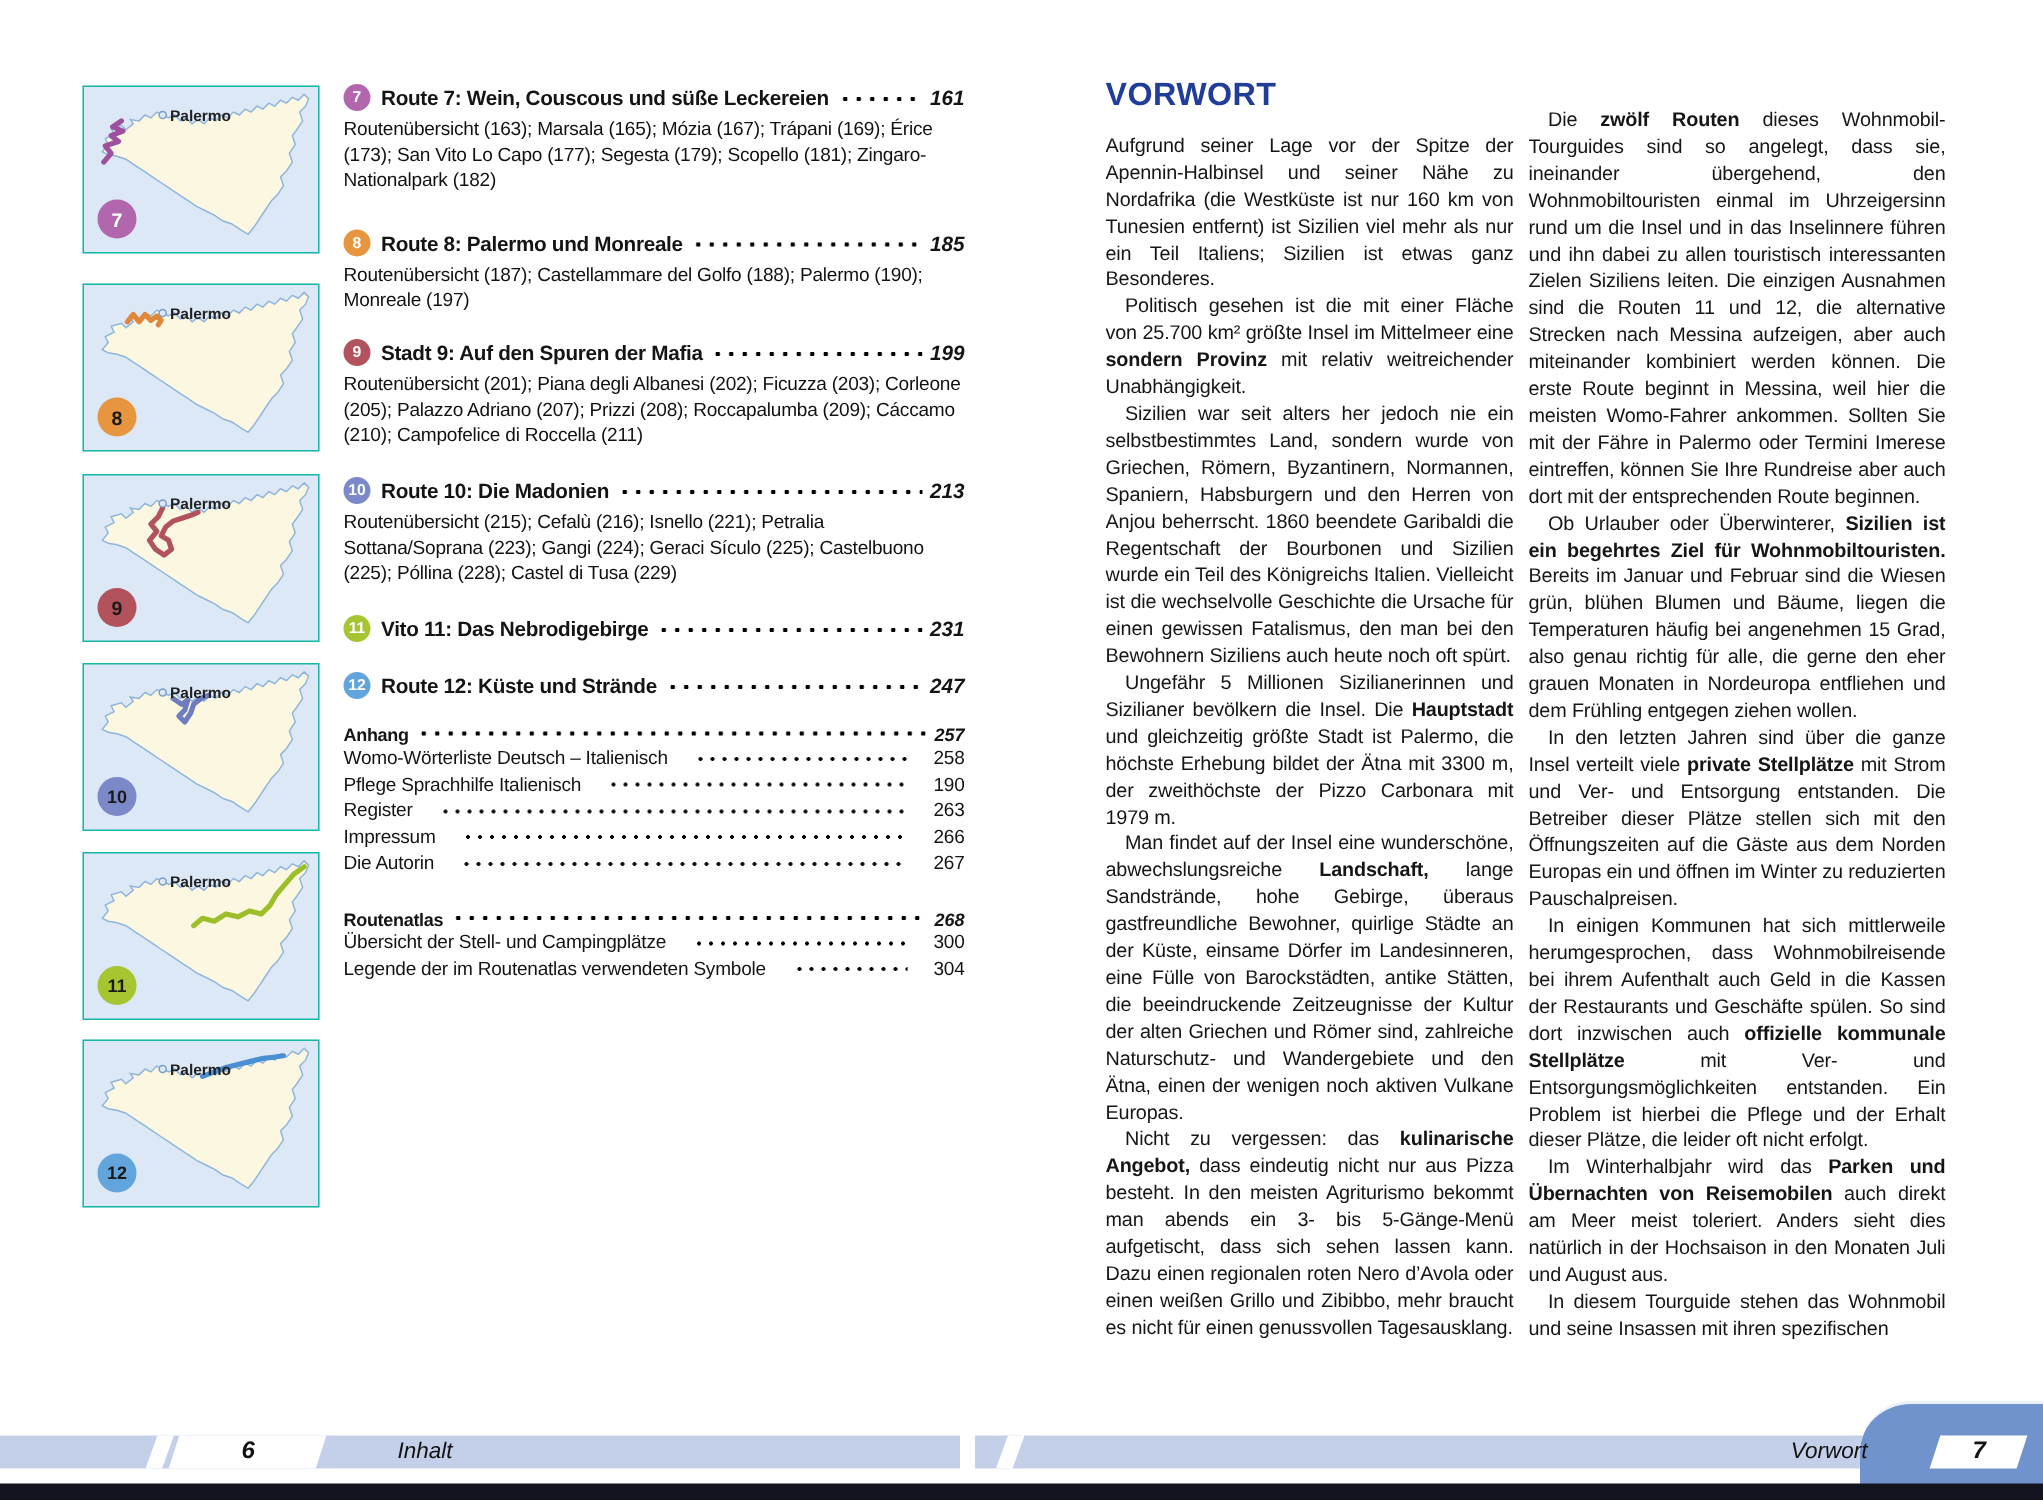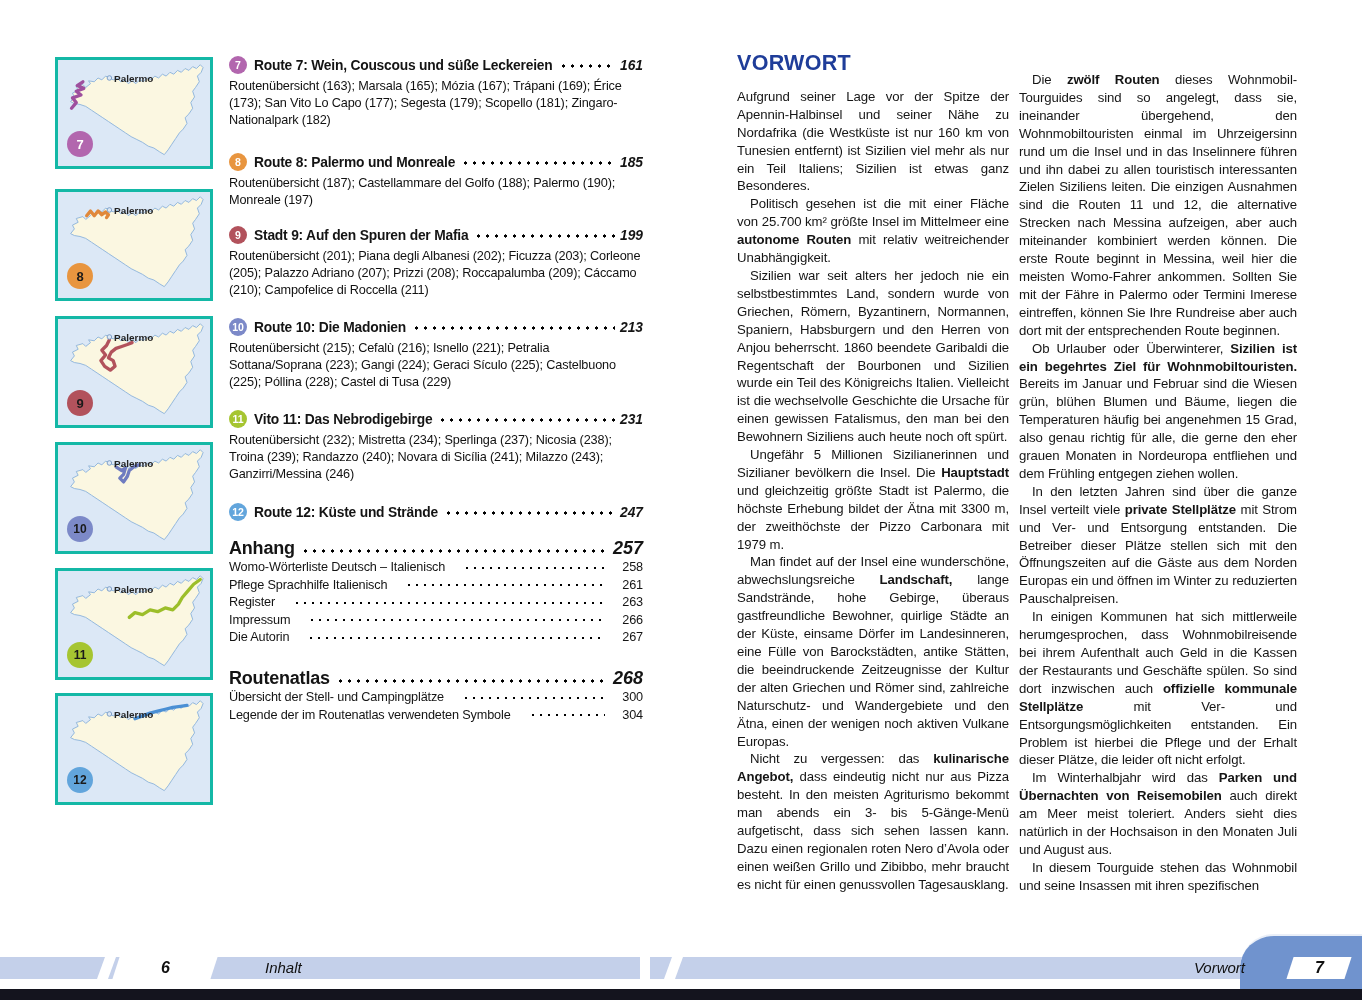--- a/index.html
+++ b/index.html
@@ -1,21 +1,21 @@
 <!DOCTYPE html>
 <html lang="de"><head>
 <meta charset="utf-8">
 <style>
   html,body{margin:0;padding:0;background:#ffffff;}
   .spread{position:relative;width:1362px;height:1000px;background:#ffffff;overflow:hidden;
           font-family:"Liberation Sans",sans-serif;color:#141414;}
 
   
   .map{position:absolute;left:55px;width:158px;height:112px;background:#dce8f6;
-       border:3px solid #14b8a6;box-sizing:border-box;}
+       border:1px solid #14b8a6;box-sizing:border-box;}
   .map svg{display:block;width:100%;height:100%;}
   .island{fill:#fbf7e1;stroke:#8fb5dc;stroke-width:1;}
   .routeline{fill:none;stroke-width:3.5;stroke-linecap:round;stroke-linejoin:round;}
   .city-dot{fill:#dce8f6;stroke:#7a9cc6;stroke-width:1;}
   .city-label{font-family:"Liberation Sans",sans-serif;font-size:10.5px;font-weight:700;fill:#222;}
   .map-badge{position:absolute;left:9px;bottom:9px;width:26px;height:26px;border-radius:50%;
              display:flex;align-items:center;justify-content:center;
              font-weight:700;font-size:13px;line-height:1;}
 
   
@@ -29,21 +29,21 @@
   .leader{flex:1 1 auto;height:12px;align-self:flex-end;margin:0 5px 2px 6px;
           background-image:radial-gradient(circle,#000 1.2px,transparent 1.45px);
           background-size:8px 12px;background-repeat:repeat-x;background-position:left bottom;}
   .leader.bold-dots{background-image:radial-gradient(circle,#000 1.45px,transparent 1.7px);
           background-size:9px 12px;}
   .toc-page{font-weight:700;font-size:13.8px;flex:0 0 auto;font-style:italic;}
   .toc-details{margin:4px 0 0 0;font-size:12.7px;line-height:17px;letter-spacing:-0.15px;color:#111;}
   .toc-item{display:flex;align-items:flex-start;font-size:12.7px;line-height:17.6px;letter-spacing:-0.15px;gap:12px;}
   .toc-item .leader{margin-bottom:3px;}
   .toc-item .item-page{font-weight:400;font-size:12.7px;flex:0 0 auto;}
-  .anhang-head .toc-title,.anhang-head .toc-page{font-size:18px;}
+  .anhang-head .toc-title,.anhang-head .toc-page{font-size:12px;}
 
   
   .vcol{position:absolute;text-align:justify;font-size:13.2px;line-height:17.9px;
         letter-spacing:-0.1px;color:#151515;overflow:hidden;}
   #col1{left:737px;top:55px;width:272px;height:862px;}
   #col2{left:1019px;top:71px;width:278px;height:860px;}
   .vorwort-title{margin:0 0 15px 0;font-size:21.5px;font-weight:700;letter-spacing:0.3px;}
   .para{margin:0;}
   .para.indent{text-indent:13px;}
 
@@ -168,21 +168,20 @@
       <p class="toc-details">Routenübersicht (215); Cefalù (216); Isnello (221); Petralia Sottana/Soprana (223); Gangi (224); Geraci Sículo (225); Castelbuono (225); Póllina (228); Castel di Tusa (229)</p>
     </div>
 
     <div class="toc-section" style="margin-bottom:20px">
       <div class="toc-head">
         <span class="toc-badge" style="background-color: rgb(166, 197, 49);">11</span>
         <span class="toc-title">Vito 11: Das Nebrodigebirge</span>
         <span class="leader bold-dots"></span>
         <span class="toc-page">231</span>
       </div>
-      <p class="toc-details">Routenübersicht (232); Mistretta (234); Sperlinga (237); Nicosia (238); Troina (239); Randazzo (240); Novara di Sicília (241); Milazzo (243); Ganzirri/Messina  (246)</p>
     </div>
 
     <div class="toc-section" style="margin-bottom:17px">
       <div class="toc-head">
         <span class="toc-badge" style="background-color: rgb(98, 165, 220);">12</span>
         <span class="toc-title">Route 12: Küste und Strände</span>
         <span class="leader bold-dots"></span>
         <span class="toc-page">247</span>
       </div>
     </div>
@@ -194,21 +193,21 @@
         <span class="toc-page">257</span>
       </div>
       <div class="toc-item">
         <span>Womo-Wörterliste Deutsch – Italienisch</span>
           <span class="leader"></span>
           <span class="item-page">258</span>
       </div>
       <div class="toc-item">
         <span>Pflege Sprachhilfe Italienisch</span>
           <span class="leader"></span>
-          <span class="item-page">261</span>
+          <span class="item-page">190</span>
       </div>
       <div class="toc-item">
         <span>Register</span>
           <span class="leader"></span>
           <span class="item-page">263</span>
       </div>
       <div class="toc-item">
         <span>Impressum</span>
           <span class="leader"></span>
           <span class="item-page">266</span>
@@ -236,21 +235,21 @@
           <span class="leader"></span>
           <span class="item-page">304</span>
       </div>
     </div>
 
   </div>
 
   <div class="vcol" id="col1">
     <h1 class="vorwort-title" style="color: rgb(31, 61, 153);">VORWORT</h1>
     <p class="para"><span>Aufgrund seiner Lage vor der Spitze der Apennin-Halbinsel und seiner Nähe zu Nordafrika (die Westküste ist nur 160 km von Tunesien entfernt) ist Sizilien viel mehr als nur ein Teil Italiens; Sizilien ist etwas ganz Besonderes.</span></p>
-    <p class="para indent"><span>Politisch gesehen ist die mit einer Fläche von 25.700 km² größte Insel im Mittelmeer eine </span><strong>autonome Routen</strong><span> mit relativ weitreichender Unabhängigkeit.</span></p>
+    <p class="para indent"><span>Politisch gesehen ist die mit einer Fläche von 25.700 km² größte Insel im Mittelmeer eine </span><strong>sondern Provinz</strong><span> mit relativ weitreichender Unabhängigkeit.</span></p>
     <p class="para indent"><span>Sizilien war seit alters her jedoch nie ein selbstbestimmtes Land, sondern wurde von Griechen, Römern, Byzantinern, Normannen, Spaniern, Habsburgern und den Herren von Anjou beherrscht. 1860 beendete Garibaldi die Regentschaft der Bourbonen und Sizilien wurde ein Teil des Königreichs Italien. Vielleicht ist die wechselvolle Geschichte die Ursache für einen gewissen Fatalismus, den man bei den Bewohnern Siziliens auch heute noch oft spürt.</span></p>
     <p class="para indent"><span>Ungefähr 5 Millionen Sizilianerinnen und Sizilianer bevölkern die Insel. Die </span><strong>Hauptstadt</strong><span> und gleichzeitig größte Stadt ist Palermo, die höchste Erhebung bildet der Ätna mit 3300 m, der zweithöchste der Pizzo Carbonara mit 1979 m.</span></p>
     <p class="para indent"><span>Man findet auf der Insel eine wunderschöne, abwechslungsreiche </span><strong>Landschaft,</strong><span> lange Sandstrände, hohe Gebirge, überaus gastfreundliche Bewohner, quirlige Städte an der Küste, einsame Dörfer im Landesinneren, eine Fülle von Barockstädten, antike Stätten, die beeindruckende Zeitzeugnisse der Kultur der alten Griechen und Römer sind, zahlreiche Naturschutz- und Wandergebiete und den Ätna, einen der wenigen noch aktiven Vulkane Europas.</span></p>
     <p class="para indent"><span>Nicht zu vergessen: das </span><strong>kulinarische Angebot,</strong><span> dass eindeutig nicht nur aus Pizza besteht. In den meisten Agriturismo bekommt man abends ein 3- bis 5-Gänge-Menü aufgetischt, dass sich sehen lassen kann. Dazu einen regionalen roten Nero d’Avola oder einen weißen Grillo und Zibibbo, mehr braucht es nicht für einen genussvollen Tagesausklang.</span></p>
   </div>
 
   <div class="vcol" id="col2">
     <p class="para indent"><span>Die </span><strong>zwölf Routen</strong><span> dieses Wohnmobil-Tourguides sind so angelegt, dass sie, ineinander übergehend, den Wohnmobiltouristen einmal im Uhrzeigersinn rund um die Insel und in das Inselinnere führen und ihn dabei zu allen touristisch interessanten Zielen Siziliens leiten. Die einzigen Ausnahmen sind die Routen 11 und 12, die alternative Strecken nach Messina aufzeigen, aber auch miteinander kombiniert werden können. Die erste Route beginnt in Messina, weil hier die meisten Womo-Fahrer ankommen. Sollten Sie mit der Fähre in Palermo oder Termini Imerese eintreffen, können Sie Ihre Rundreise aber auch dort mit der entsprechenden Route beginnen.</span></p>
     <p class="para indent"><span>Ob Urlauber oder Überwinterer, </span><strong>Sizilien ist ein begehrtes Ziel für Wohnmobiltouristen.</strong><span> Bereits im Januar und Februar sind die Wiesen grün, blühen Blumen und Bäume, liegen die Temperaturen häufig bei angenehmen 15 Grad, also genau richtig für alle, die gerne den eher grauen Monaten in Nordeuropa entfliehen und dem Frühling entgegen ziehen wollen.</span></p>
     <p class="para indent"><span>In den letzten Jahren sind über die ganze Insel verteilt viele </span><strong>private Stellplätze</strong><span> mit Strom und Ver- und Entsorgung entstanden. Die Betreiber dieser Plätze stellen sich mit den Öffnungszeiten auf die Gäste aus dem Norden Europas ein und öffnen im Winter zu reduzierten Pauschalpreisen.</span></p>

